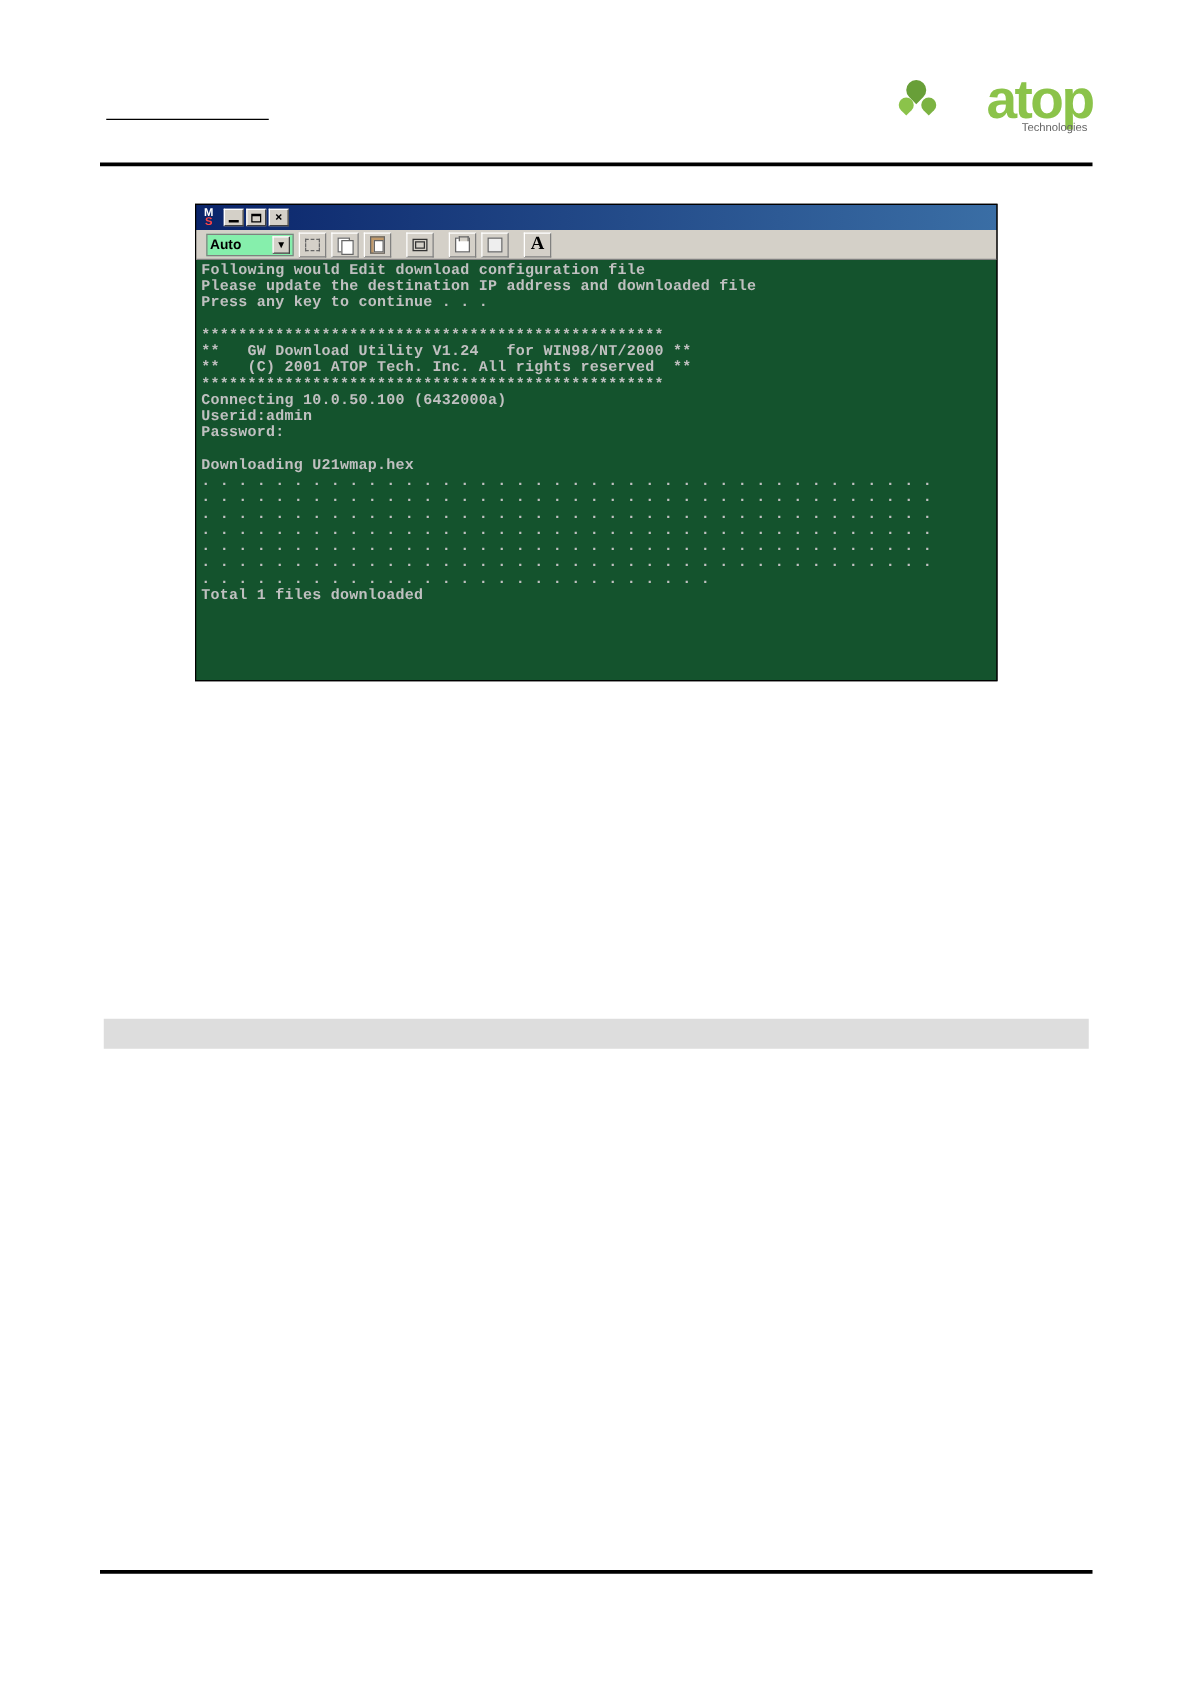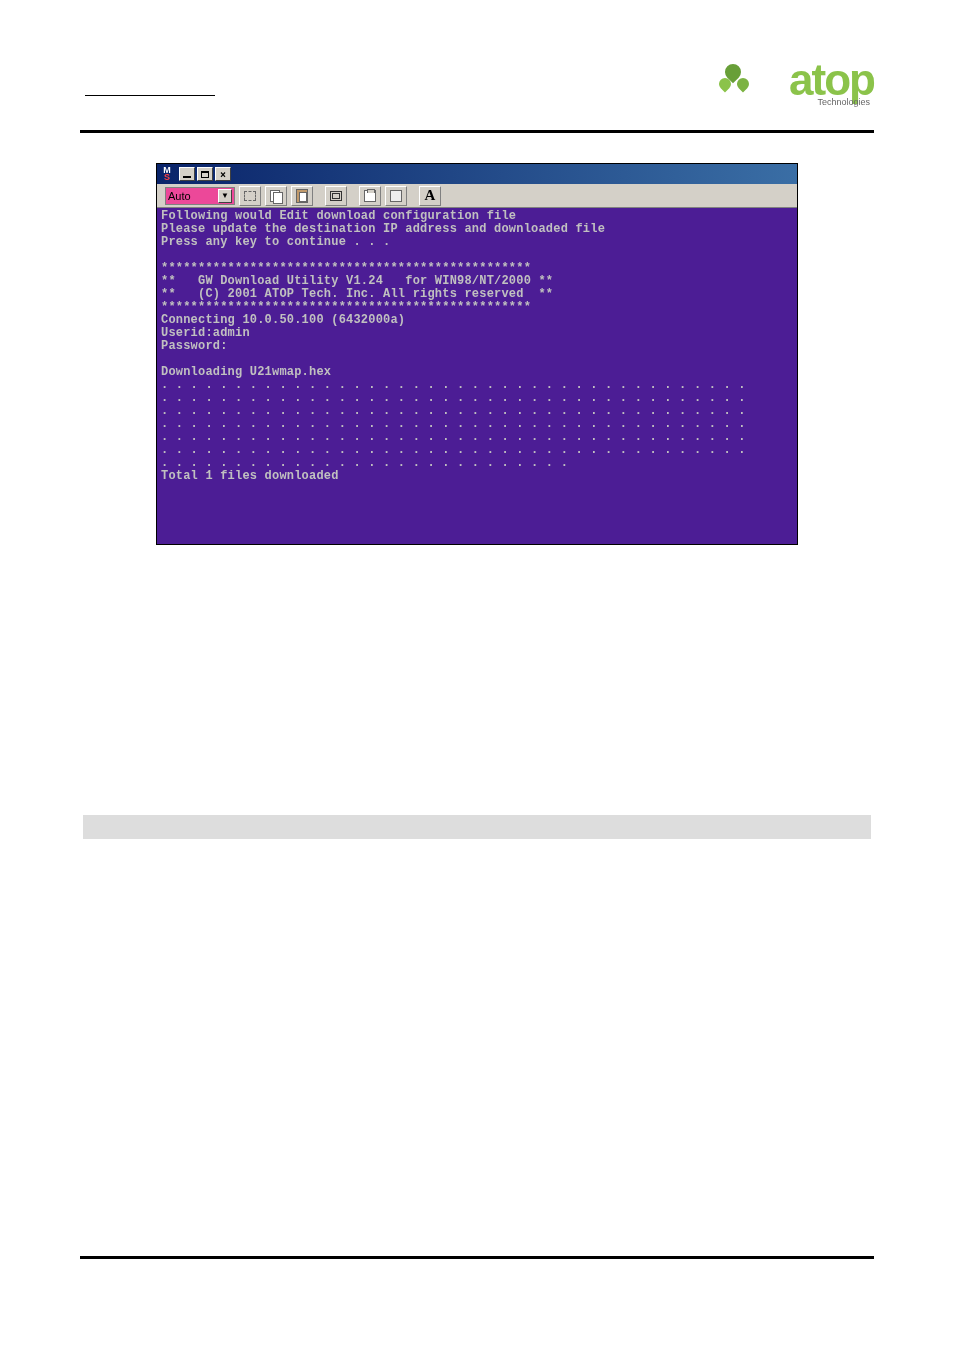--- a/index.html
+++ b/index.html
@@ -121,27 +121,28 @@
       height: 24px;
       display: flex;
       align-items: center;
       padding: 0 8px;
       gap: 4px;
       border-bottom: 1px solid #808080;
     }
     .toolbar-select {
       width: 70px;
       height: 18px;
-      background: #ec4899;
+      background: #86efac;
       border: 1px solid #808080;
       font-size: 11px;
       padding: 0 2px;
       display: flex;
       align-items: center;
       justify-content: space-between;
+      font-weight: bold;
     }
     .dropdown-arrow {
       width: 14px;
       height: 14px;
       background: #d4d0c8;
       border: 1px solid;
       border-color: #fff #404040 #404040 #fff;
       display: flex;
       align-items: center;
       justify-content: center;
@@ -165,21 +166,21 @@
     .tb-copy::after { top: 2px; left: 3px; }
     .tb-paste { position: relative; width: 12px; height: 14px; background: #c19a6b; border: 1px solid #666; }
     .tb-paste::after { content: ''; position: absolute; top: 2px; left: 2px; width: 6px; height: 8px; background: #fff; border: 1px solid #666; }
     .tb-full { width: 12px; height: 10px; border: 1px solid #333; position: relative; }
     .tb-full::before { content: ''; position: absolute; inset: 1px; border: 1px solid #333; }
     .tb-props { width: 12px; height: 12px; border: 1px solid #666; background: #fff; position: relative; }
     .tb-props::before { content: ''; position: absolute; top: -2px; left: 2px; width: 6px; height: 3px; background: #d4d0c8; border: 1px solid #666; border-bottom: none; }
     .tb-bg { width: 12px; height: 12px; border: 1px solid #666; background: #eee; }
     .tb-font { font-weight: bold; font-family: 'Times New Roman', serif; font-size: 15px; }
     .console-body {
-      background: #4c1d95;
+      background: #14532d;
       color: #c0c0c0;
       font-family: 'Courier New', monospace;
       font-size: 12px;
       line-height: 13px;
       padding: 2px 4px;
       white-space: pre;
       min-height: 336px;
       font-weight: bold;
       letter-spacing: 0.2px;
     }

